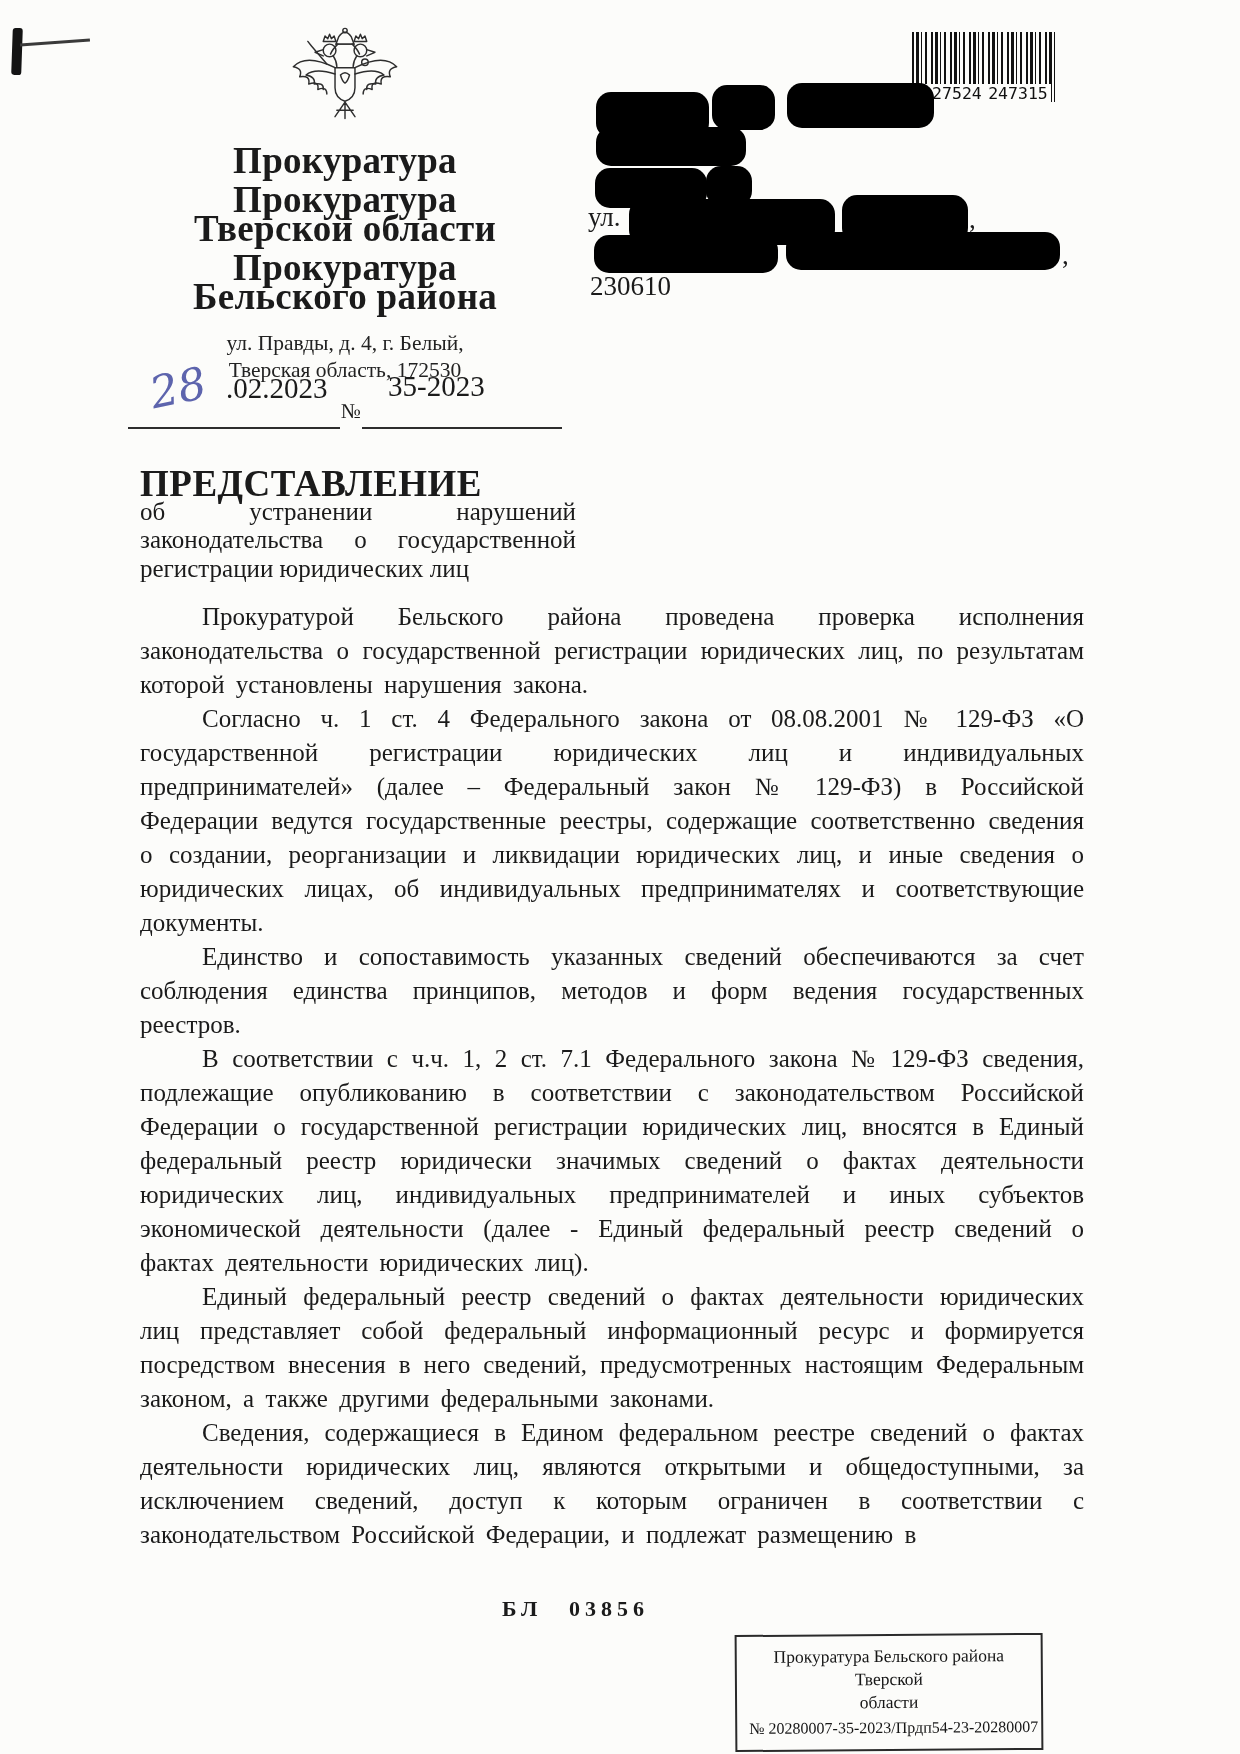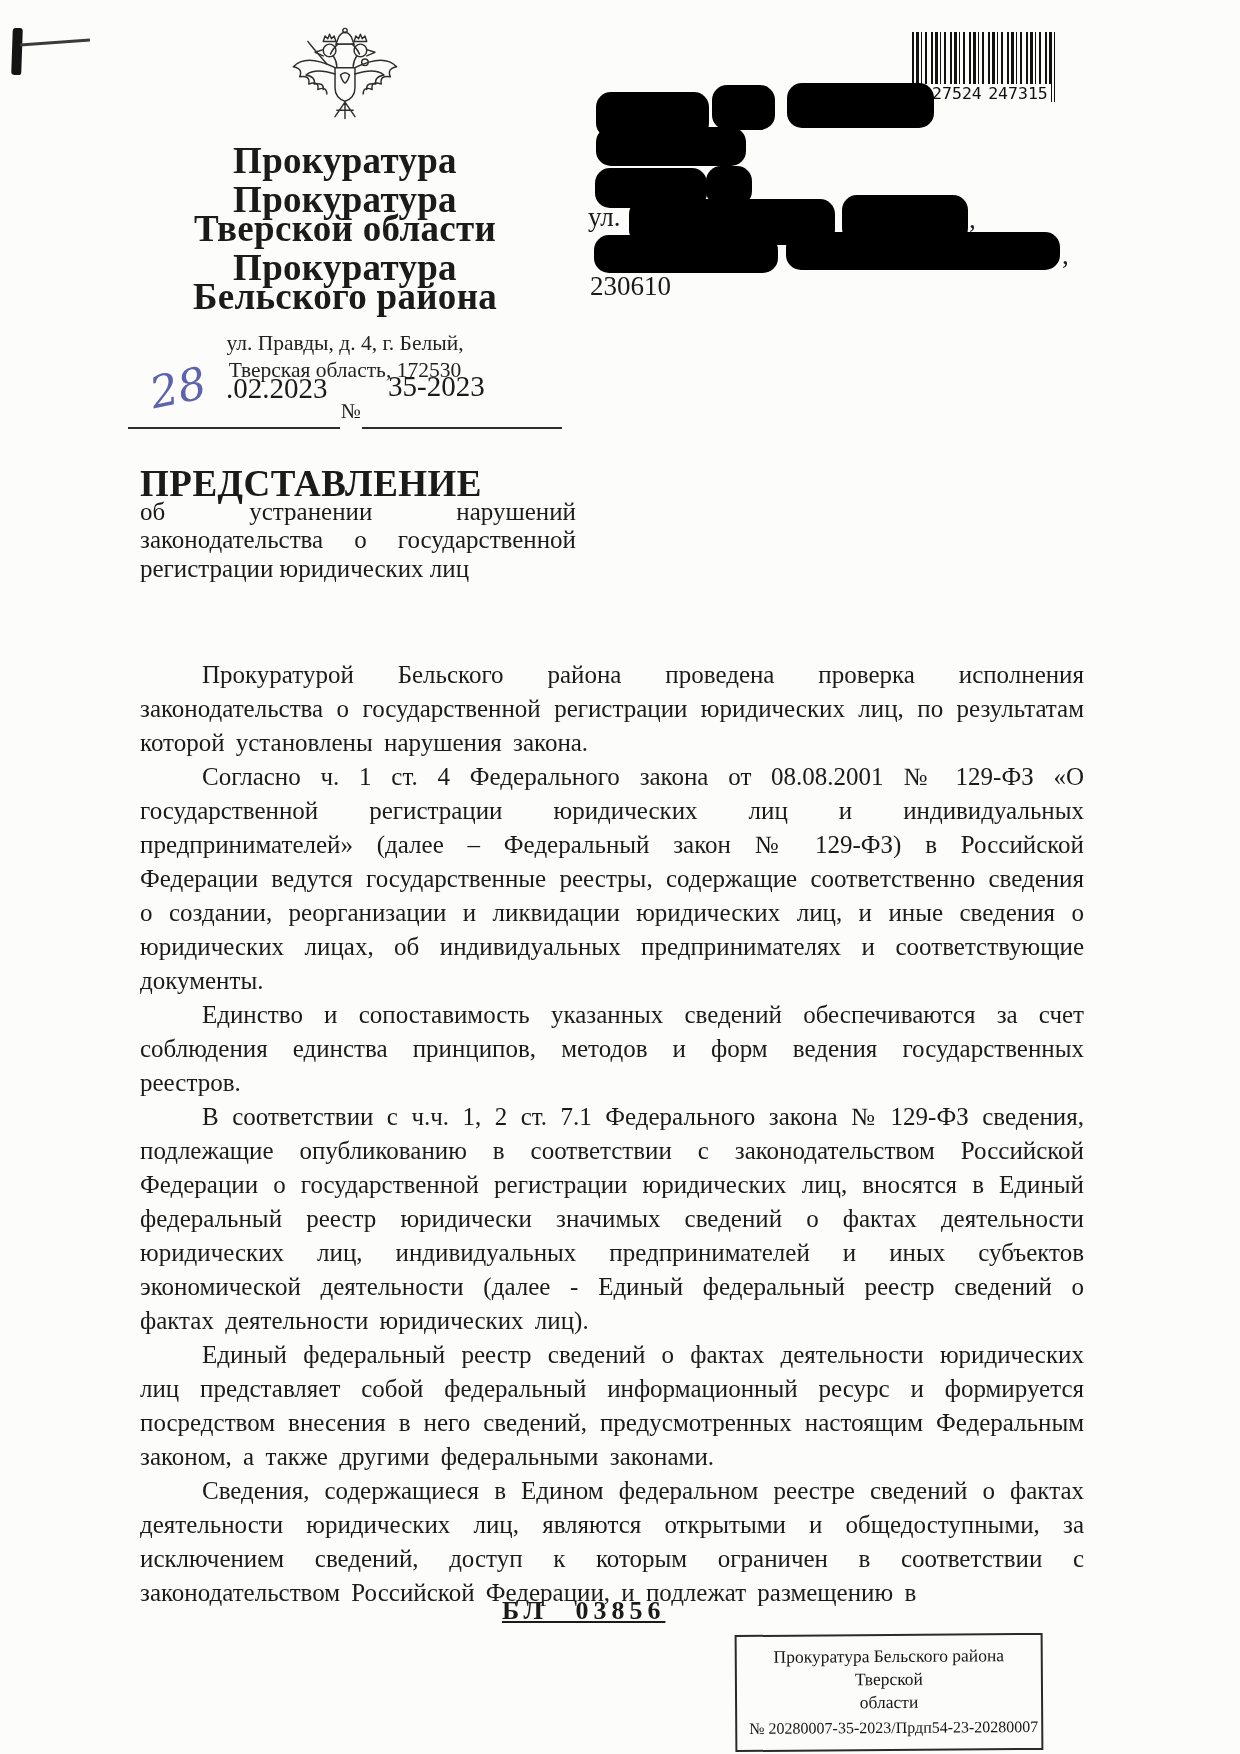--- a/index.html
+++ b/index.html
@@ -46,27 +46,27 @@
   .comma1{position:absolute;left:969px;top:204px;font-size:27px;}
   .comma2{position:absolute;left:1062px;top:240px;font-size:27px;}
   .postal{position:absolute;left:590px;top:271px;font-size:27px;}
 
   
   .doc-title{position:absolute;left:140px;top:462px;font-size:37px;font-weight:bold;letter-spacing:.5px;}
   .doc-subtitle{position:absolute;left:140px;top:498px;width:436px;
     font-size:25px;line-height:28.3px;text-align:justify;text-align-last:left;}
 
   
-  .body-text{position:absolute;left:140px;top:658px;width:944px;
+  .body-text{position:absolute;left:140px;top:600px;width:944px;
     font-size:25px;line-height:34px;text-align:justify;word-spacing:5px;}
   .body-text p{margin:0;text-indent:62px;}
 
   
-  .form-number{position:absolute;left:502px;top:1596px;font-size:26px;font-weight:bold;
-    letter-spacing:5px;word-spacing:16px;text-decoration:underline;}
+  .form-number{position:absolute;left:502px;top:1596px;font-size:22px;font-weight:bold;
+    letter-spacing:5px;word-spacing:16px;}
   .stamp-box{position:absolute;left:735px;top:1634px;width:308px;box-sizing:border-box;
     border:2px solid #2a2a2a;padding:9px 12px 10px;text-align:center;
     font-size:17.5px;line-height:23px;color:#161616;transform:rotate(-.4deg);}
   .stamp-box .stamp-number{font-size:16px;white-space:nowrap;margin-top:2px;}
 </style>
 </head>
 <body>
 
 <div class="page">
 

